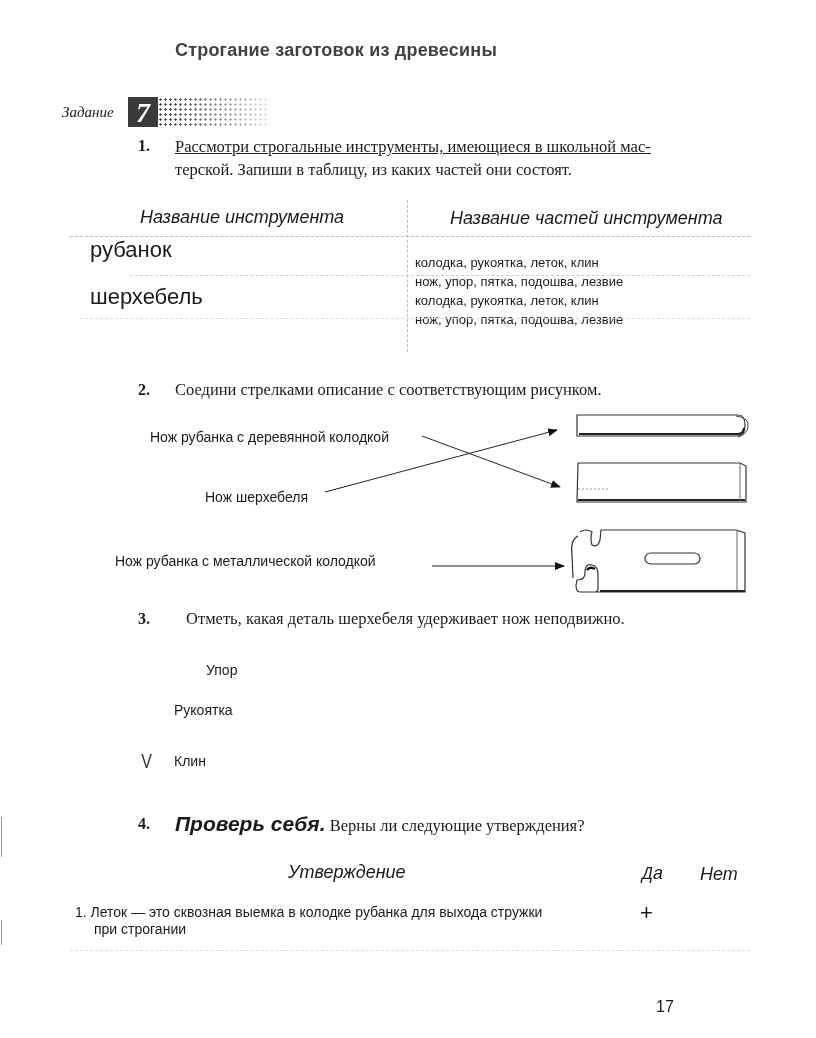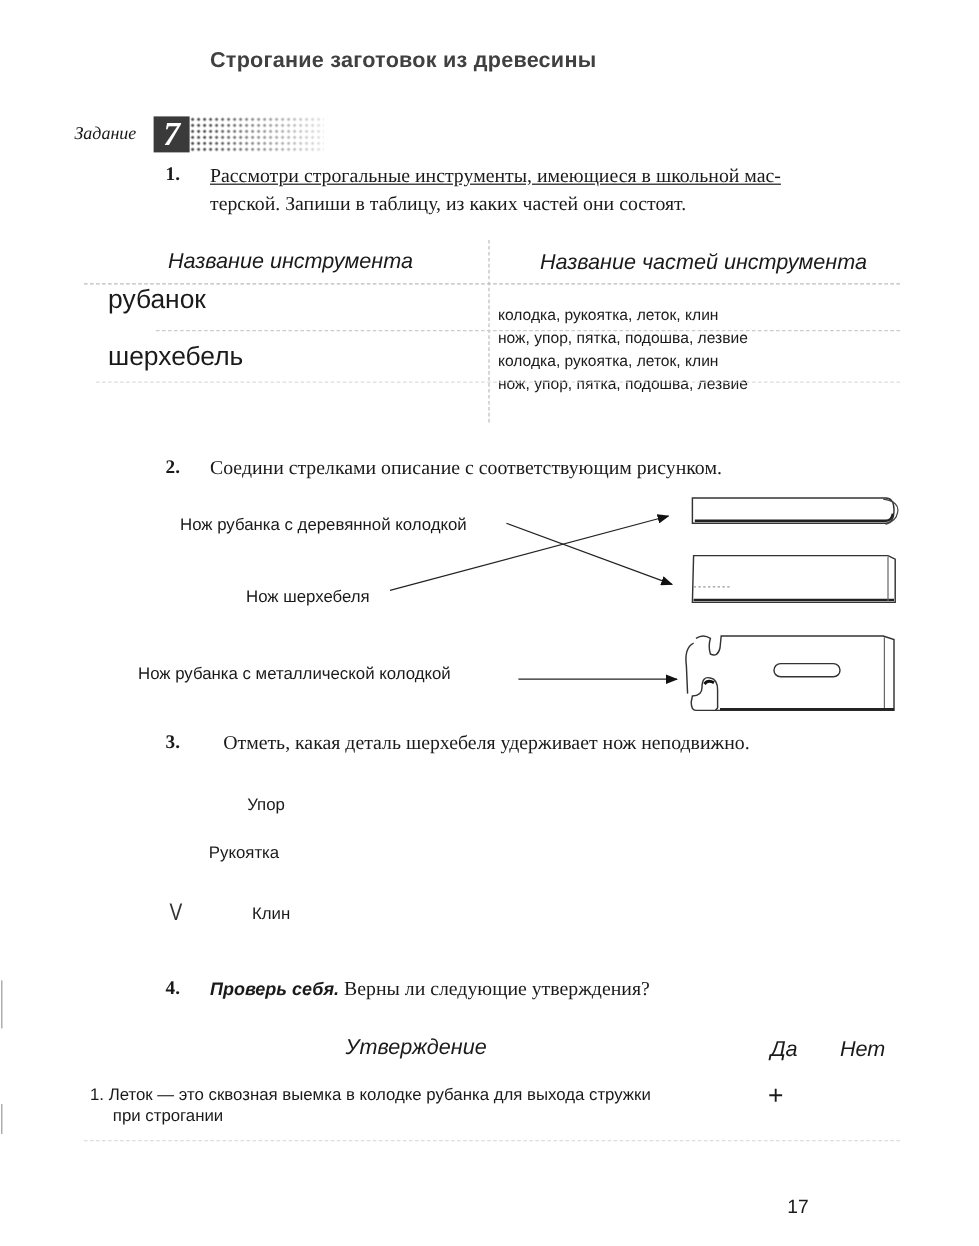--- a/index.html
+++ b/index.html
@@ -90,29 +90,29 @@
     <rect x="645" y="553" width="55" height="11" rx="5.5" ry="5.5" fill="#fff" stroke="#333" stroke-width="1.2"></rect>
     <path d="M587,570 Q590,566 595,569" fill="none" stroke="#111" stroke-width="2.5"></path>
   </g>
 </svg>
 
 <div class="abs serif qnum" style="left:138px;top:610px;">3.</div>
 <div class="abs serif qtext" style="left:186px;top:607px;">Отметь, какая деталь шерхебеля удерживает нож неподвижно.</div>
 <div class="abs sans opt" style="left:174px;top:662px;margin-left:32px;">Упор</div>
 <div class="abs sans opt" style="left:174px;top:702px;">Рукоятка</div>
 <div class="abs sans" style="left:140px;top:750px;font-size:20px;color:#333;transform:scaleX(0.8);">V</div>
-<div class="abs sans opt" style="left:174px;top:753px;margin-left:36px;">Клин</div>
+<div class="abs sans opt" style="left:174px;top:753px;">Клин</div>
 
 <div class="abs serif qnum" style="left:138px;top:815px;">4.</div>
 <div class="abs" style="left:175px;top:812px;">
-  <span class="sans" style="font-weight:bold;font-style:italic;font-size:15px;text-align:right;">Проверь себя.</span><span class="serif qtext"> Верны ли следующие утверждения?</span>
+  <span class="sans" style="font-weight:bold;font-style:italic;font-size:21px;text-align:right;">Проверь себя.</span><span class="serif qtext"> Верны ли следующие утверждения?</span>
 </div>
 
 <div class="abs sans th" style="left:288px;top:862px;">Утверждение</div>
-<div class="abs sans th" style="left:642px;top:864px;">Да</div>
+<div class="abs sans th" style="left:642px;top:864px;font-family:Liberation Mono, monospace;">Да</div>
 <div class="abs sans th" style="left:700px;top:864px;">Нет</div>
 
 <div class="abs sans opt" style="left:75px;top:904px;">1. Леток — это сквозная выемка в колодке рубанка для выхода стружки</div>
 <div class="abs sans opt" style="left:94px;top:921px;">при строгании</div>
 <div class="abs sans" style="left:640px;top:900px;font-size:22px;">+</div>
 <div class="abs sans" style="left:710px;top:900px;font-size:22px;width:20px;height:24px;"></div>
 <div class="abs dotline" style="left:70px;top:950px;width:680px;border-color:#ddd;"></div>
 
 <div class="abs sans" style="left:656px;top:998px;font-size:16px;">17</div>
 

